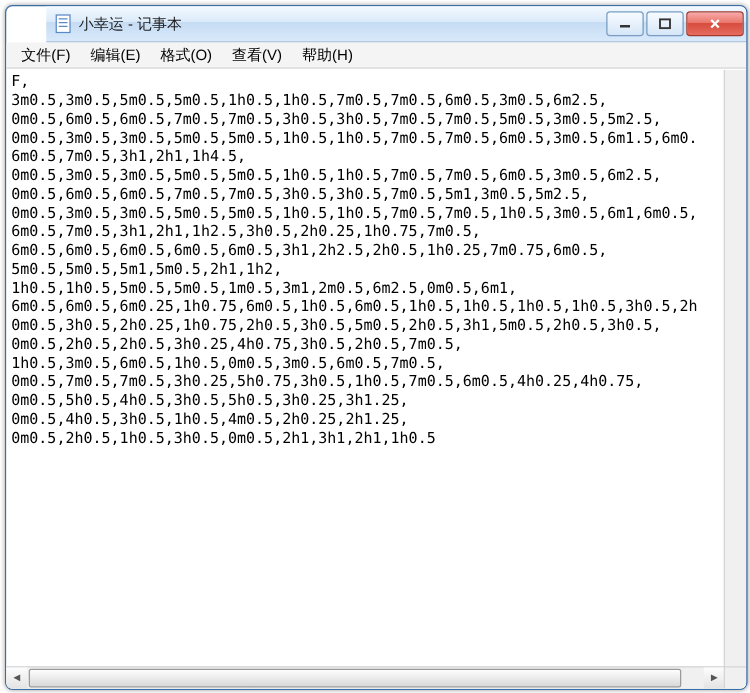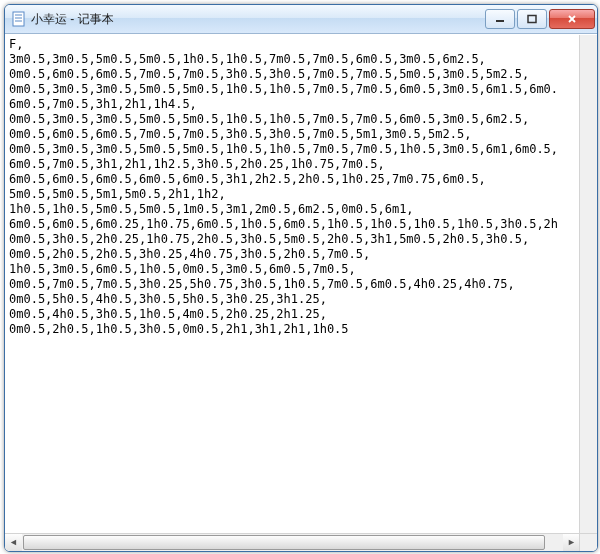--- a/index.html
+++ b/index.html
@@ -26,20 +26,21 @@
     flex-direction: column;
     overflow: hidden;
   }
   .titlebar {
     height: 28px;
     background: linear-gradient(to bottom, #f3f9ff 0%, #dbeaf9 45%, #c5dcf3 46%, #d9e9fb 100%);
     display: flex;
     align-items: center;
     padding: 0 2px 0 6px;
     border-bottom: 1px solid #9db7d3;
+    margin-left: 32px;
   }
   .titlebar .app-icon {
     width: 16px;
     height: 16px;
     margin-right: 4px;
     display: inline-block;
   }
   .titlebar .app-icon svg { width:16px; height:16px; }
   .titlebar .title {
     flex: 1;
@@ -181,20 +182,27 @@
       </div>
       <div class="btn close">
         <svg viewBox="0 0 12 10">
           <line x1="3" y1="2" x2="9" y2="8" stroke="#fff" stroke-width="1.8"></line>
           <line x1="9" y1="2" x2="3" y2="8" stroke="#fff" stroke-width="1.8"></line>
         </svg>
       </div>
     </div>
   </div>
 
+  <div class="menubar">
+    <div class="menu-item">文件(F)</div>
+    <div class="menu-item">编辑(E)</div>
+    <div class="menu-item">格式(O)</div>
+    <div class="menu-item">查看(V)</div>
+    <div class="menu-item">帮助(H)</div>
+  </div>
 
   <div class="content-wrap">
     <div class="textarea">F,
 3m0.5,3m0.5,5m0.5,5m0.5,1h0.5,1h0.5,7m0.5,7m0.5,6m0.5,3m0.5,6m2.5,
 0m0.5,6m0.5,6m0.5,7m0.5,7m0.5,3h0.5,3h0.5,7m0.5,7m0.5,5m0.5,3m0.5,5m2.5,
 0m0.5,3m0.5,3m0.5,5m0.5,5m0.5,1h0.5,1h0.5,7m0.5,7m0.5,6m0.5,3m0.5,6m1.5,6m0.
 6m0.5,7m0.5,3h1,2h1,1h4.5,
 0m0.5,3m0.5,3m0.5,5m0.5,5m0.5,1h0.5,1h0.5,7m0.5,7m0.5,6m0.5,3m0.5,6m2.5,
 0m0.5,6m0.5,6m0.5,7m0.5,7m0.5,3h0.5,3h0.5,7m0.5,5m1,3m0.5,5m2.5,
 0m0.5,3m0.5,3m0.5,5m0.5,5m0.5,1h0.5,1h0.5,7m0.5,7m0.5,1h0.5,3m0.5,6m1,6m0.5,

